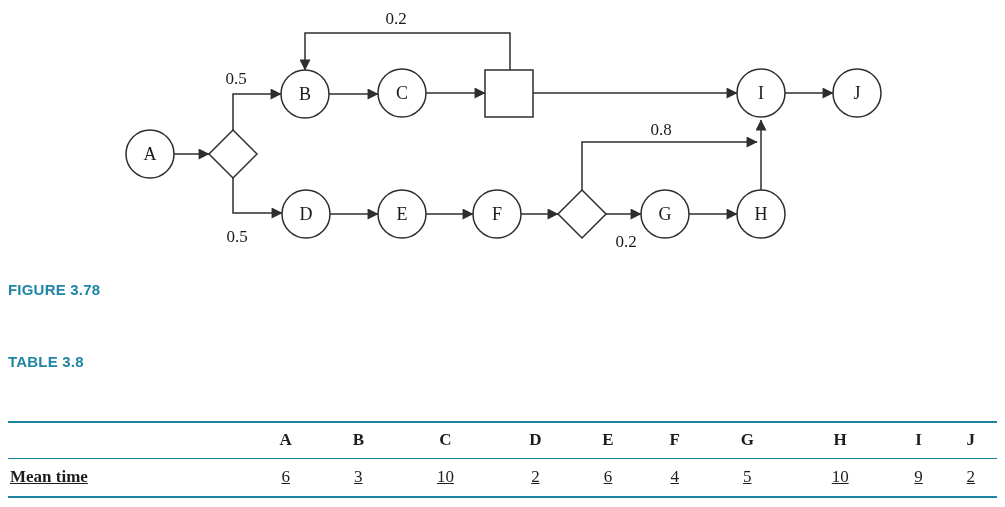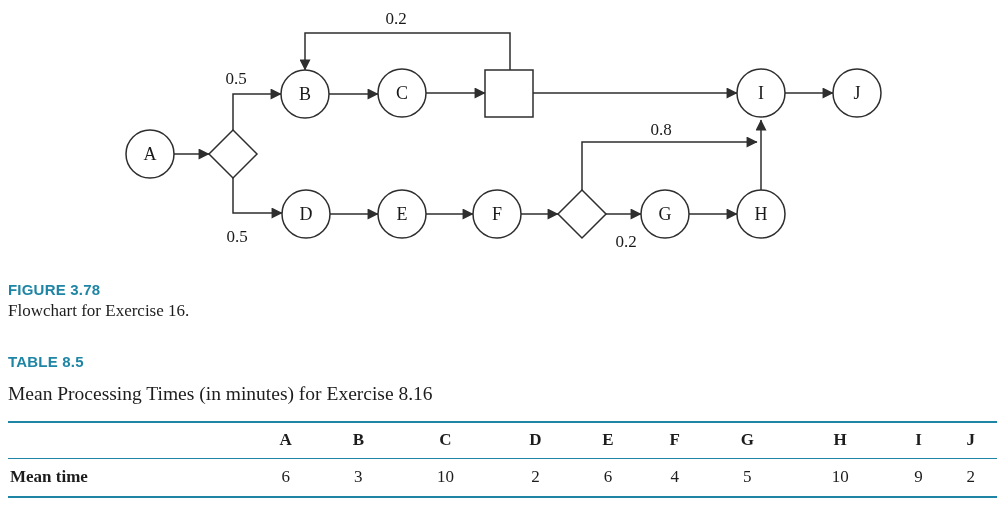--- a/index.html
+++ b/index.html
@@ -24,21 +24,21 @@
   .tbl-title   { position:absolute; left:8px; top:383px; font-size:19.5px; color:var(--ink); }
 
   
   .mean-table-wrap { position:absolute; left:8px; top:421px; width:989px; }
   table.mean-table { width:100%; border-collapse:collapse; color:var(--ink);
                      border-top:2.5px solid var(--accent); border-bottom:2.5px solid var(--accent); }
   .mean-table thead tr { border-bottom:1.5px solid var(--accent); }
   .mean-table th, .mean-table td { font-family:"Liberation Serif", serif; font-size:17px;
                      text-align:center; vertical-align:middle; }
   .mean-table th { font-weight:bold; height:36px; }
-  .mean-table td { height:39px; font-weight:normal; }
+  .mean-table td { height:39px; font-weight:normal;text-decoration:underline; }
   .mean-table .stub { width:240px; text-align:left; padding-left:2px; }
   .mean-table td.stub { font-weight:bold; }
 </style>
 </head>
 <body>
 
 <div class="page">
 
   <svg class="flowchart-svg" width="1005" height="275" viewBox="0 0 1005 275">
     <defs>
@@ -89,24 +89,22 @@
     <text class="fc-node-label" x="857" y="99">J</text>
 
     <text class="fc-prob-label" x="396" y="24">0.2</text>
     <text class="fc-prob-label" x="236" y="84">0.5</text>
     <text class="fc-prob-label" x="237" y="242">0.5</text>
     <text class="fc-prob-label" x="661" y="135">0.8</text>
     <text class="fc-prob-label" x="626" y="247">0.2</text>
   </svg>
 
   <div class="cap-label fig-label">FIGURE 3.78</div>
-  <div class="fig-caption">Flowchart for Exercise 16.</div>
 
-  <div class="cap-label tbl-label">TABLE 8.5</div>
-  <div class="tbl-title">Mean Processing Times (in minutes) for Exercise 8.16</div>
+  <div class="cap-label tbl-label">TABLE 3.8</div>
 
   <div class="mean-table-wrap">
     <table class="mean-table">
       <thead>
         <tr>
           <th class="stub"></th>
           <th>A</th>
           <th>B</th>
           <th>C</th>
           <th>D</th>

